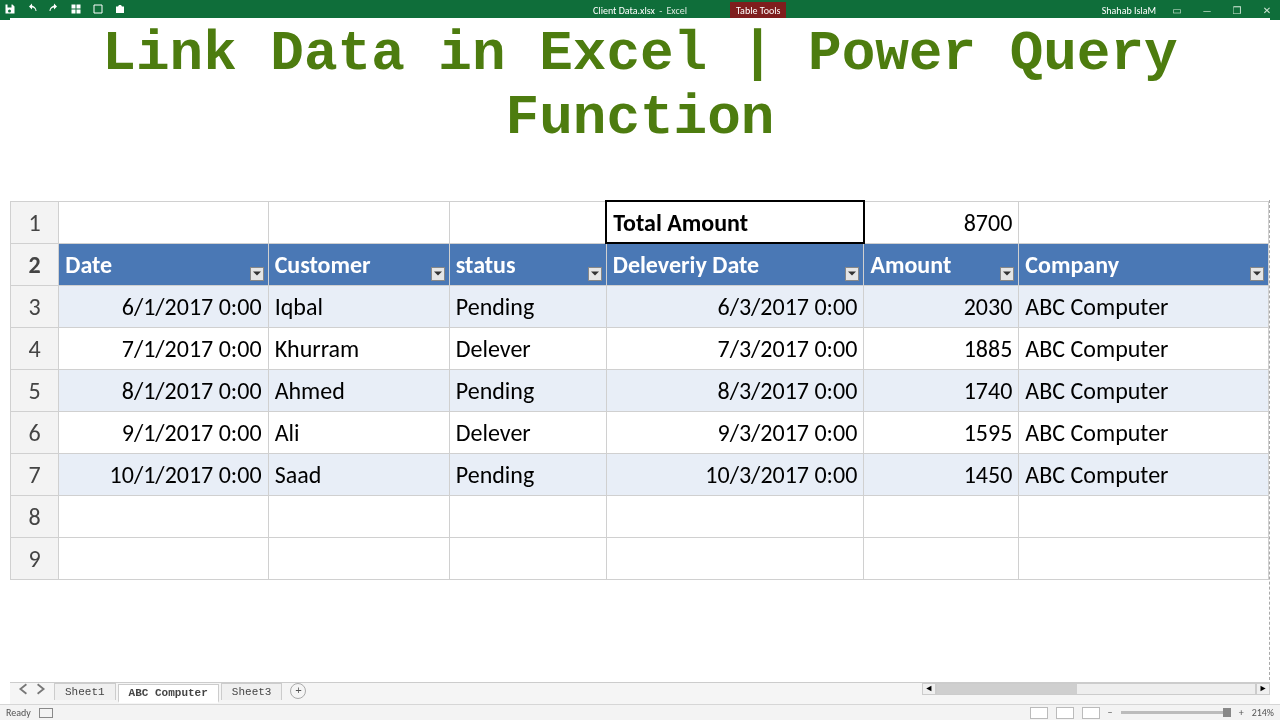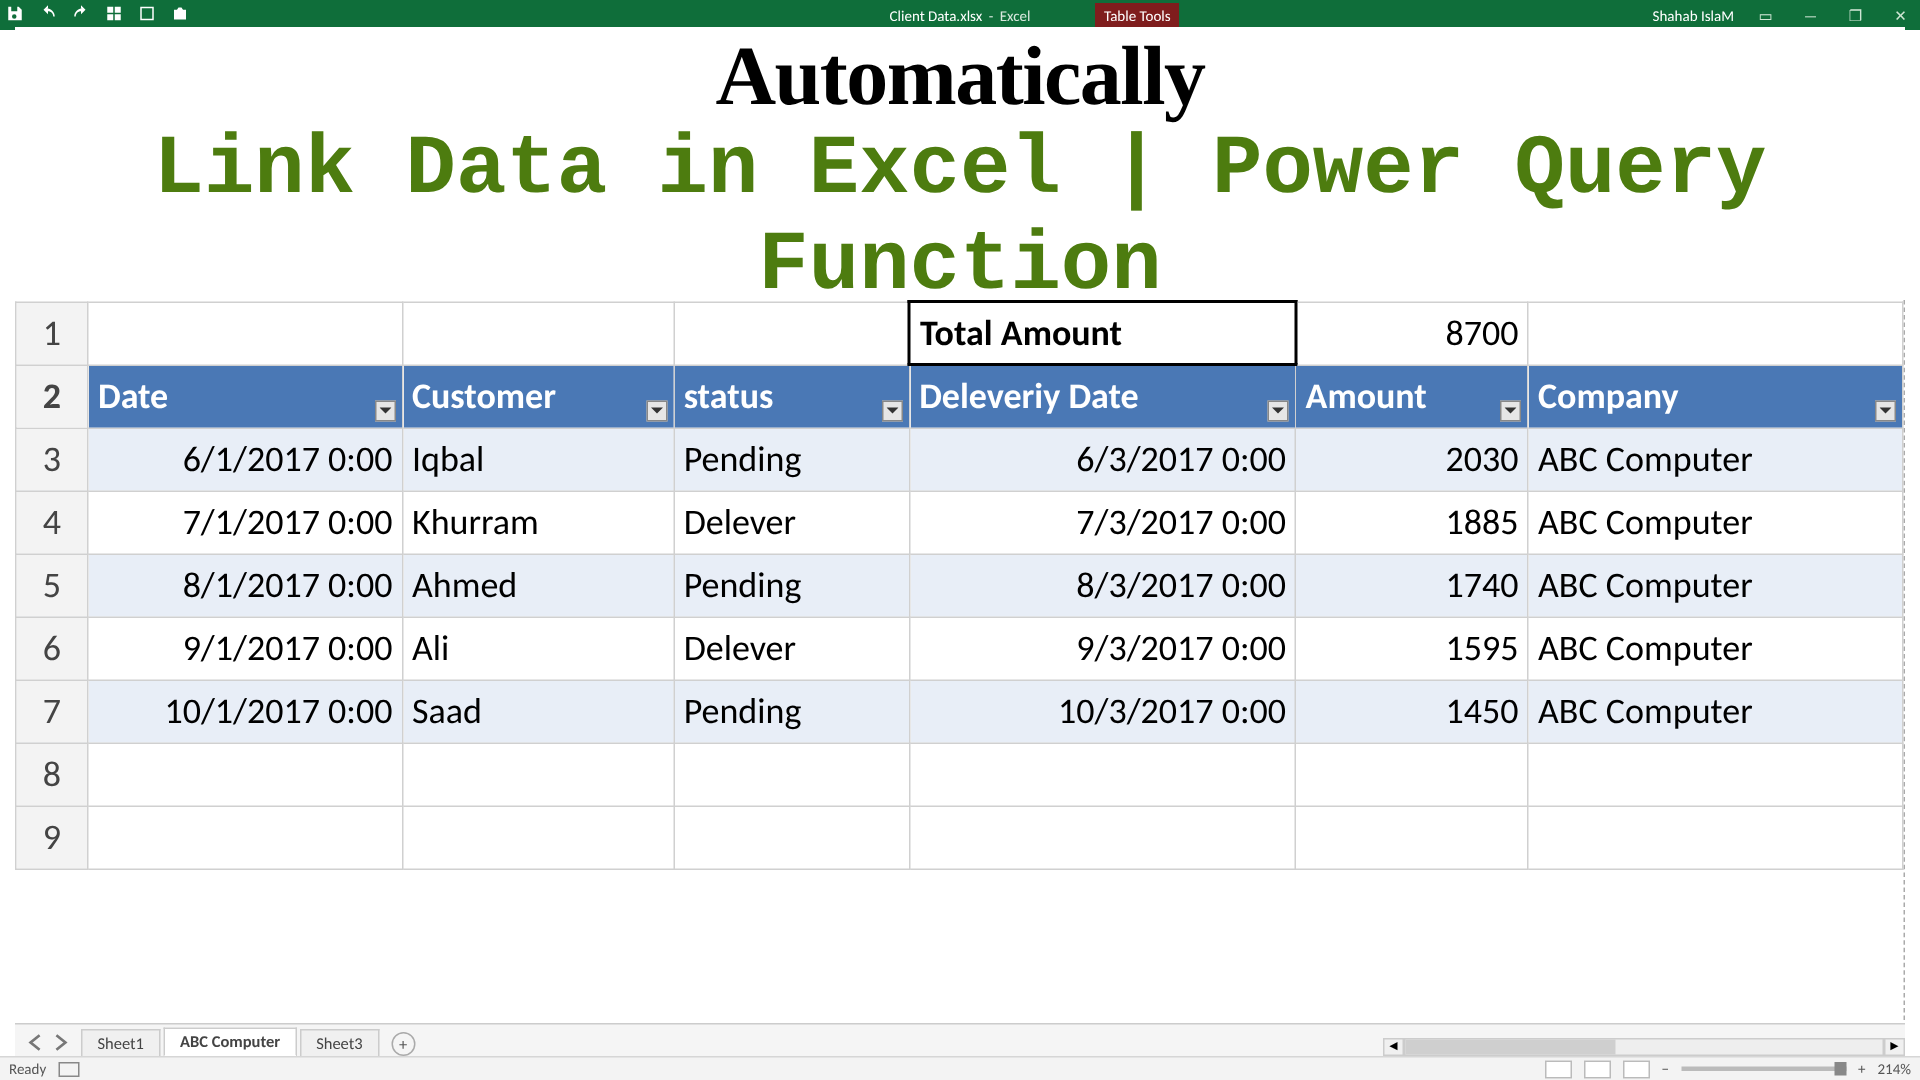--- a/index.html
+++ b/index.html
@@ -24,21 +24,21 @@
 table.grid td, table.grid th { border: 1px solid #d0d0d0; height: 42px; font-size: 24px; padding: 0 6px; white-space: nowrap; overflow: hidden; }
 .rowhdr { width: 48px; text-align: center; background: #f3f3f3; font-size: 22px; color: #444; border-right: 2px solid #bdbdbd; }
 .hdr-row td { background: #4a78b5; color: #fff; font-weight: 600; position: relative; }
 .hdr-row td .flt { position: absolute; right: 4px; bottom: 4px; width: 14px; height: 14px; background: #e6e6e6; border: 1px solid #888; display: inline-flex; align-items: center; justify-content: center; }
 .hdr-row td .flt svg { width: 8px; height: 8px; }
 .alt { background: #e8eef7; }
 .al-r { text-align: right; }
 .al-l { text-align: left; }
 .total-cell { font-weight: 700; border: 2px solid #000 !important; margin-left: 32px; }
 
-.tabbar { position: absolute; left: 10px; right: 10px; bottom: 16px; height: 22px; background: #f5f5f5; border-top: 1px solid #ccc; display: flex; align-items: flex-end; font-size: 11px; }
+.tabbar { position: absolute; left: 10px; right: 10px; bottom: 16px; height: 22px; background: #f5f5f5; border-top: 1px solid #ccc; display: flex; align-items: flex-start; font-size: 11px; font-family: Liberation Mono, monospace; }
 .tab-nav { display: flex; gap: 4px; padding: 0 8px; }
 .tab-nav svg { width: 12px; height: 12px; stroke: #777; }
 .stab { padding: 2px 10px; border: 1px solid #ccc; border-bottom: none; background: #f0f0f0; color: #444; margin-right: 2px; }
 .stab.act { background: #fff; font-weight: 700; border-bottom: 2px solid #fff; position: relative; top: 1px; }
 .plus { width: 16px; height: 16px; border: 1px solid #aaa; border-radius: 50%; margin-left: 6px; display: inline-flex; align-items: center; justify-content: center; font-size: 11px; color: #555; }
 
 .hscroll { margin-left: auto; display: flex; align-items: center; gap: 0; }
 .hscroll .track { width: 320px; height: 12px; background: #eee; border: 1px solid #ccc; position: relative; }
 .hscroll .thumb { position: absolute; left: 0; top: 0; height: 100%; width: 140px; background: #cfcfcf; }
 .hscroll .arr { width: 14px; height: 12px; border: 1px solid #ccc; background: #f0f0f0; font-size: 9px; text-align: center; line-height: 10px; }
@@ -82,21 +82,20 @@
   <div class="tb-right">
     <span>Shahab IslaM</span>
     <span class="winbtn">▭</span>
     <span class="winbtn">—</span>
     <span class="winbtn">❐</span>
     <span class="winbtn">✕</span>
   </div>
 </div>
 
 <div class="overlay">
-  <div class="ov1">Automatically</div>
   <div class="ov3">Link Data in Excel   | Power Query Function</div>
 </div>
 
 <div class="grid-wrap">
   <table class="grid">
     <colgroup>
       <col style="width:48px">
       <col style="width:208px">
       <col style="width:180px">
       <col style="width:156px">

